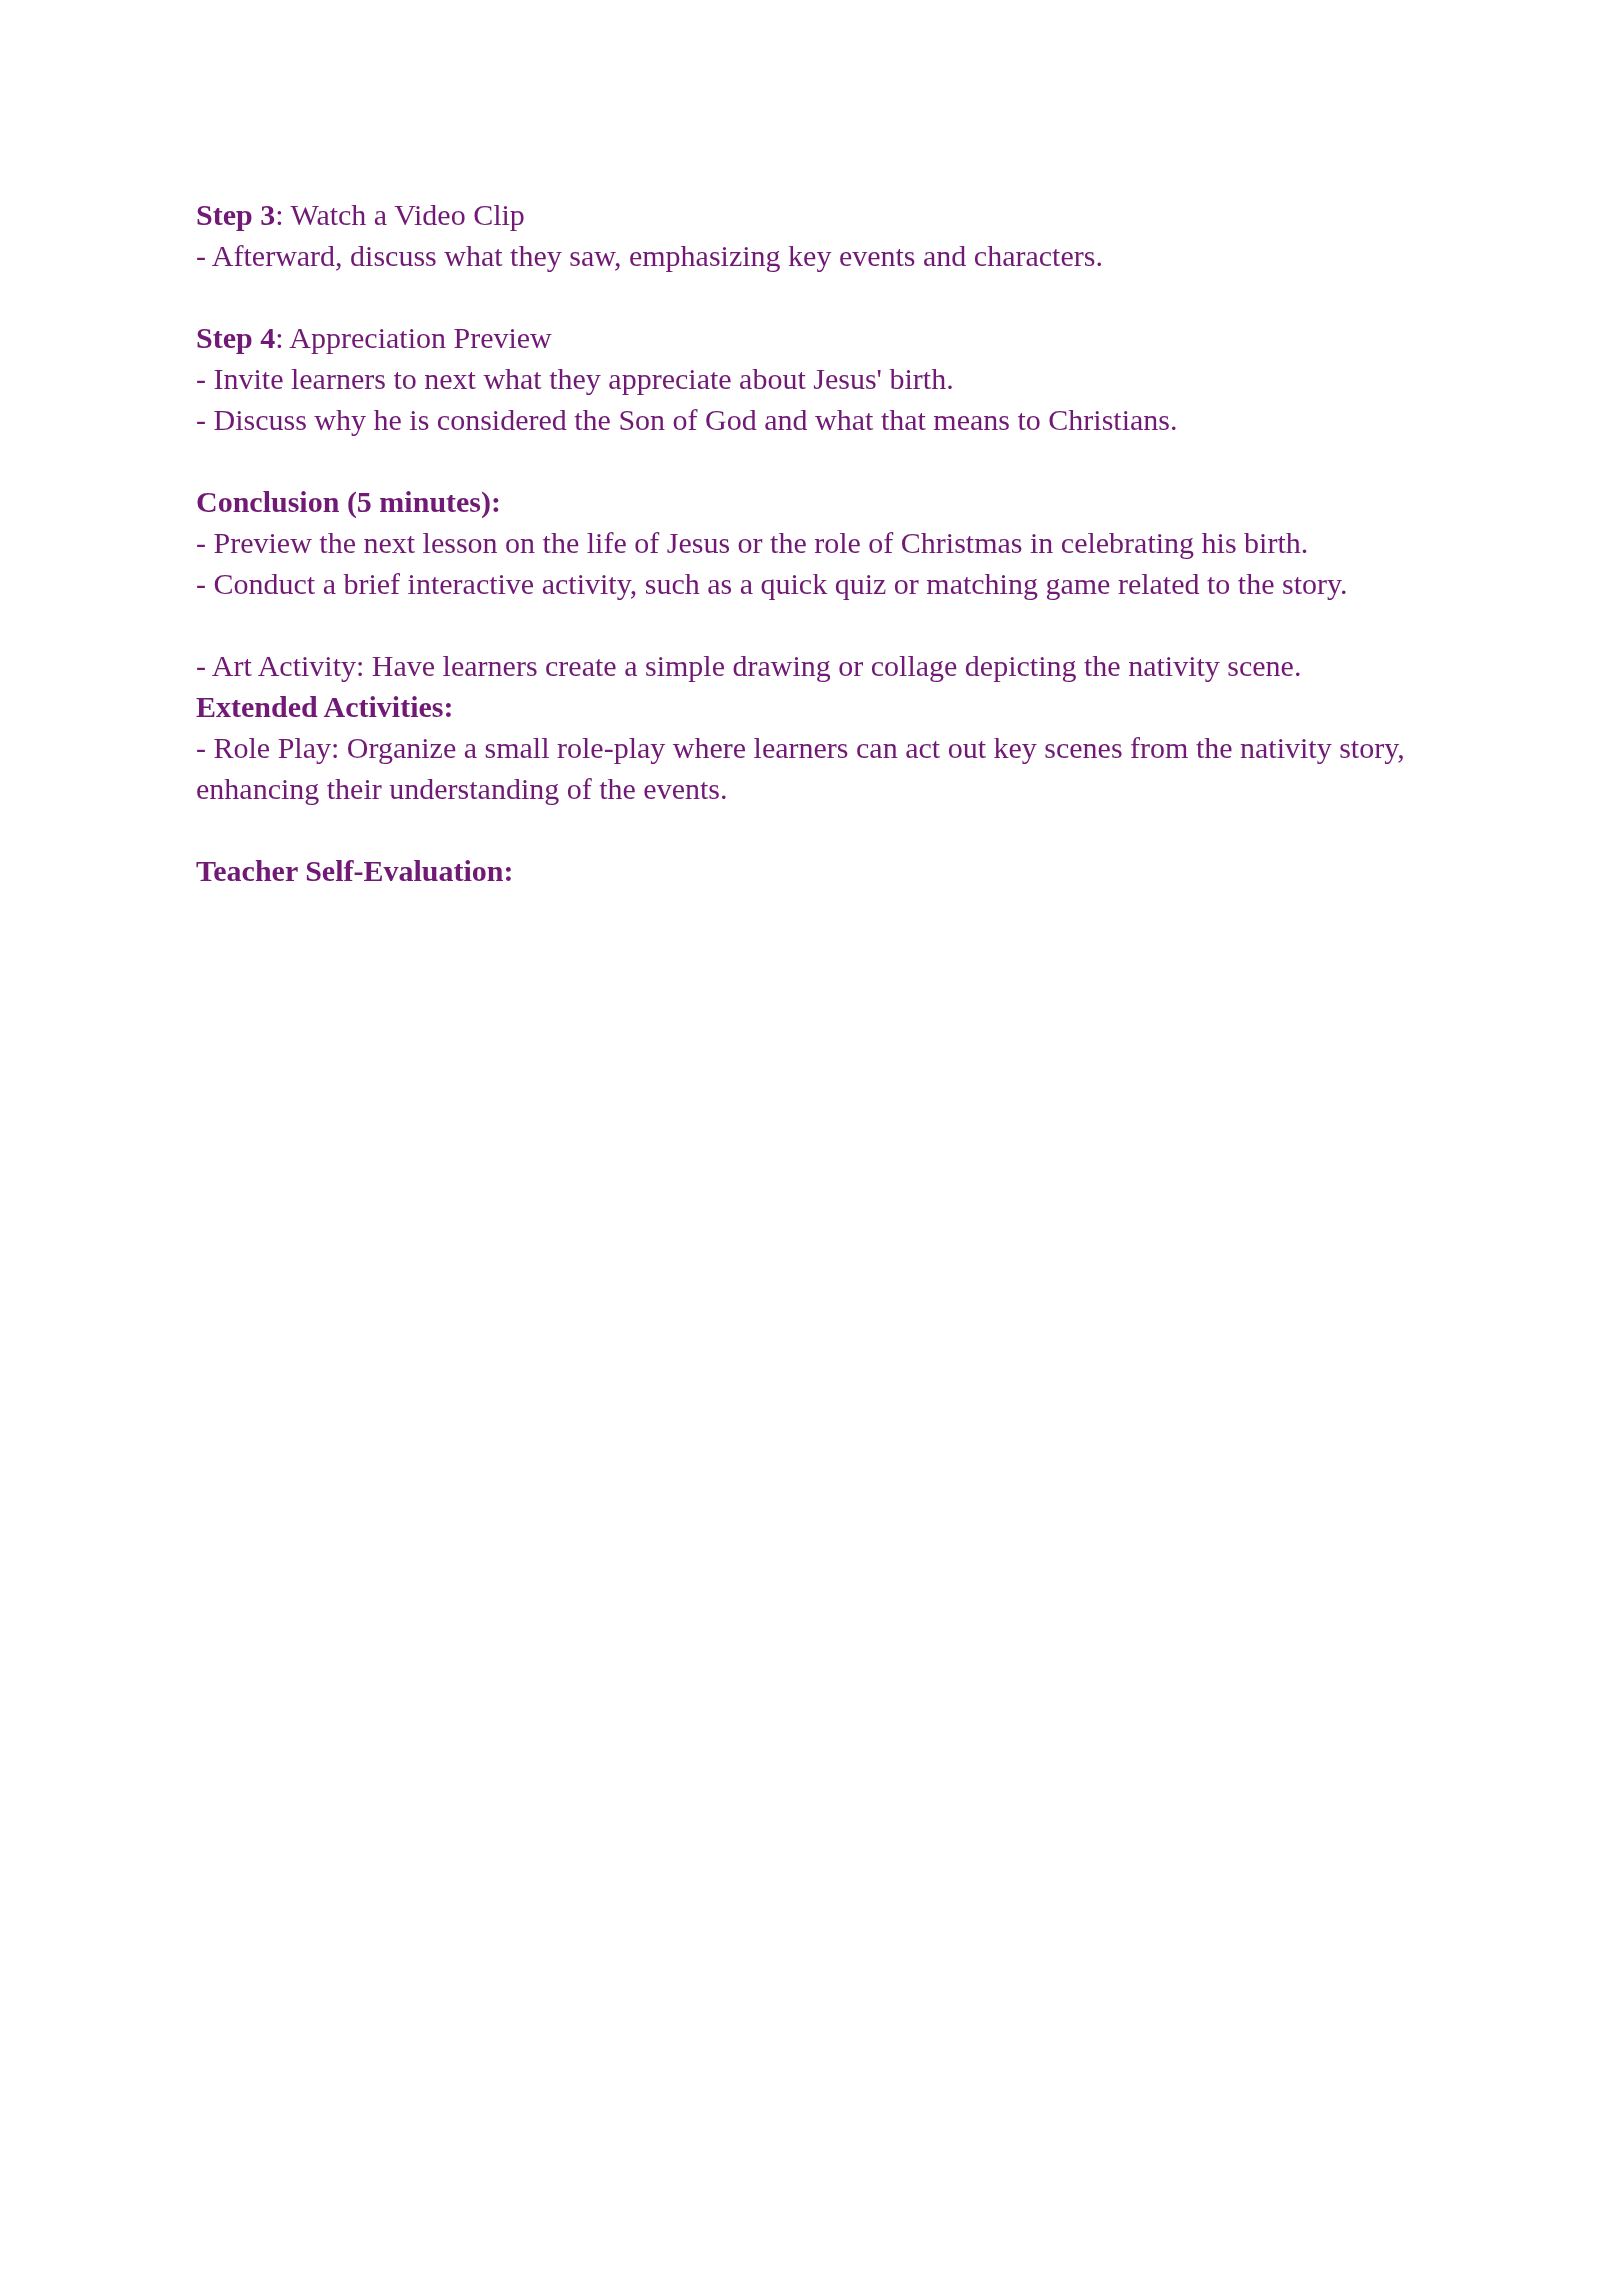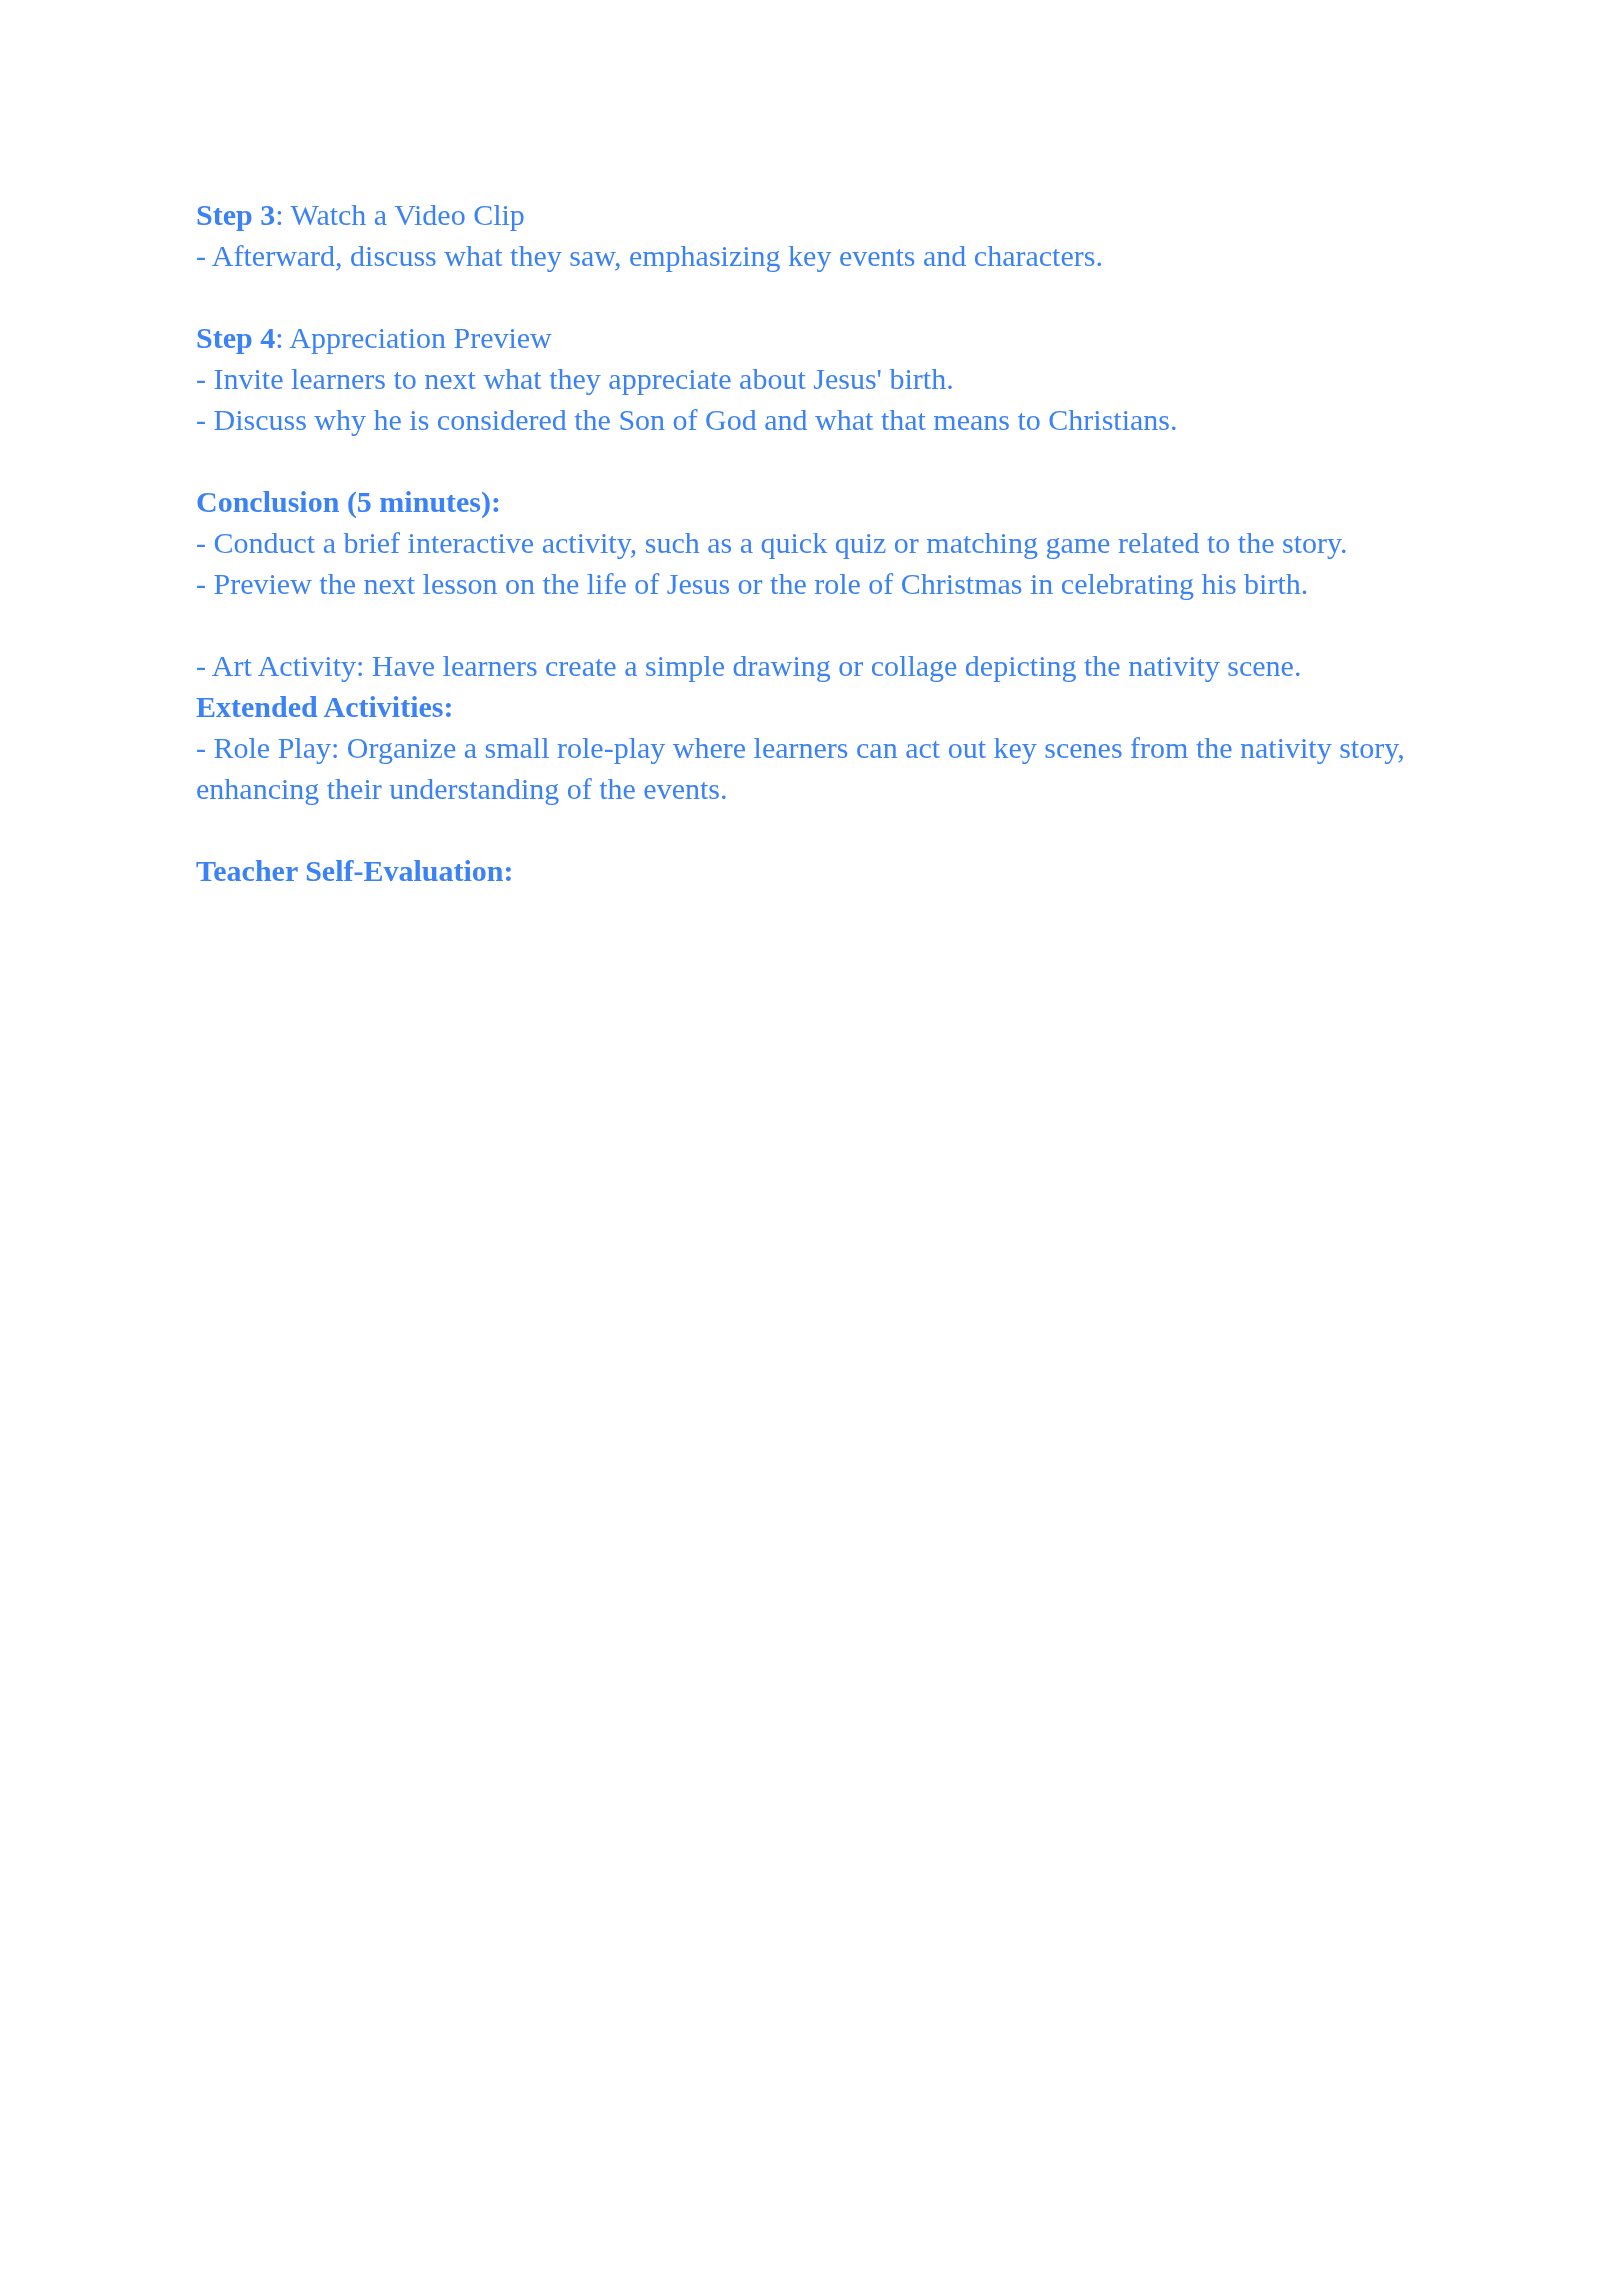--- a/index.html
+++ b/index.html
@@ -23,21 +23,21 @@
   .block {
     margin: 0 0 41px 0;
   }
   .block:last-child {
     margin-bottom: 0;
   }
   .line {
     font-family: "Liberation Serif", "DejaVu Serif", serif;
     font-size: 30px;
     line-height: 41px;
-    color: #3b82f6;
+    color: #701a75;
     white-space: pre-wrap;
     -webkit-font-smoothing: antialiased;
   }
   .line.bold-head {
     font-weight: normal;
   }
   .line .strong {
     font-weight: bold;
   }
 </style>
@@ -53,22 +53,22 @@
     </div>
 
     <div class="block">
       <div class="line bold-head"><span class="strong">Step 4</span><span>: Appreciation Preview</span></div>
       <div class="line">- Invite learners to next what they appreciate about Jesus' birth.</div>
       <div class="line">- Discuss why he is considered the Son of God and what that means to Christians.</div>
     </div>
 
     <div class="block">
       <div class="line bold-head"><span class="strong">Conclusion (5 minutes):</span><span></span></div>
+      <div class="line">- Preview the next lesson on the life of Jesus or the role of Christmas in celebrating his birth.</div>
       <div class="line">- Conduct a brief interactive activity, such as a quick quiz or matching game related to the story.</div>
-      <div class="line">- Preview the next lesson on the life of Jesus or the role of Christmas in celebrating his birth.</div>
     </div>
 
     <div class="block">
       <div class="line">- Art Activity: Have learners create a simple drawing or collage depicting the nativity scene.</div>
       <div class="line bold-head"><span class="strong">Extended Activities:</span><span></span></div>
       <div class="line">- Role Play: Organize a small role-play where learners can act out key scenes from the nativity story, enhancing their understanding of the events.</div>
     </div>
 
     <div class="block">
       <div class="line bold-head"><span class="strong">Teacher Self-Evaluation:</span><span></span></div>

